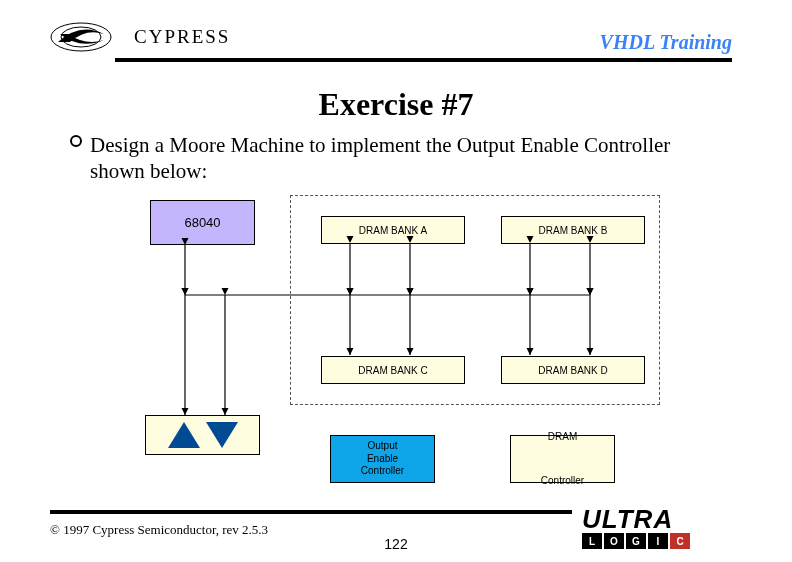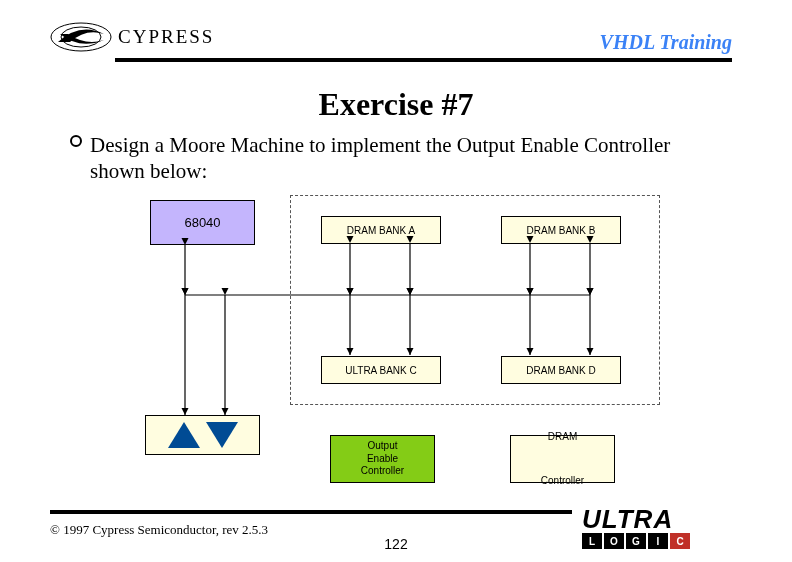--- a/index.html
+++ b/index.html
@@ -23,21 +23,21 @@
     top: 20px;
     left: 50px;
     right: 60px;
     display: flex;
     align-items: flex-end;
     justify-content: space-between;
   }
   .logo-area {
     display: flex;
     align-items: center;
-    gap: 6px;
+    gap: 22px;
   }
   .logo-mark {
     width: 62px;
     height: 34px;
   }
   .logo-text {
     font-family: "Times New Roman", serif;
     font-size: 19px;
     letter-spacing: 2px;
     font-weight: normal;
@@ -113,42 +113,42 @@
   .dram-group {
     position: absolute;
     left: 160px;
     top: 0;
     width: 370px;
     height: 210px;
     border: 1px dashed #555;
   }
   .dram-box {
     position: absolute;
-    width: 120px;
+    width: 144px;
     height: 28px;
     border: 1px solid #000;
     background: #fffde0;
     display: flex;
     align-items: center;
     justify-content: center;
     font-family: Arial, sans-serif;
     font-size: 10px;
   }
   .dram-a { left: 30px;  top: 20px; }
   .dram-b { left: 210px; top: 20px; }
   .dram-c { left: 30px;  top: 160px; }
   .dram-d { left: 210px; top: 160px; }
   .oec-box {
     position: absolute;
     left: 200px;
     top: 240px;
     width: 105px;
     height: 48px;
     border: 1px solid #000;
-    background: #84cc16;
+    background: #0ea5e9;
     display: flex;
     flex-direction: column;
     align-items: center;
     justify-content: center;
     font-family: Arial, sans-serif;
     font-size: 10px;
     line-height: 1.25;
     text-align: center;
   }
   .dramctl-box {
@@ -285,21 +285,21 @@
     <span class="bullet"></span>
     <span>Design a Moore Machine to implement the Output Enable Controller shown below:</span>
   </div>
 
   <div class="diagram">
     <div class="cpu-box">68040</div>
 
     <div class="dram-group">
       <div class="dram-box dram-a">DRAM BANK A</div>
       <div class="dram-box dram-b">DRAM BANK B</div>
-      <div class="dram-box dram-c">ULTRA BANK C</div>
+      <div class="dram-box dram-c">DRAM BANK C</div>
       <div class="dram-box dram-d">DRAM BANK D</div>
     </div>
 
     <div class="tri-box">
       <div class="tri tri-up"></div>
       <div class="tri tri-dn"></div>
     </div>
 
     <div class="oec-box">
       <span>Output</span>

